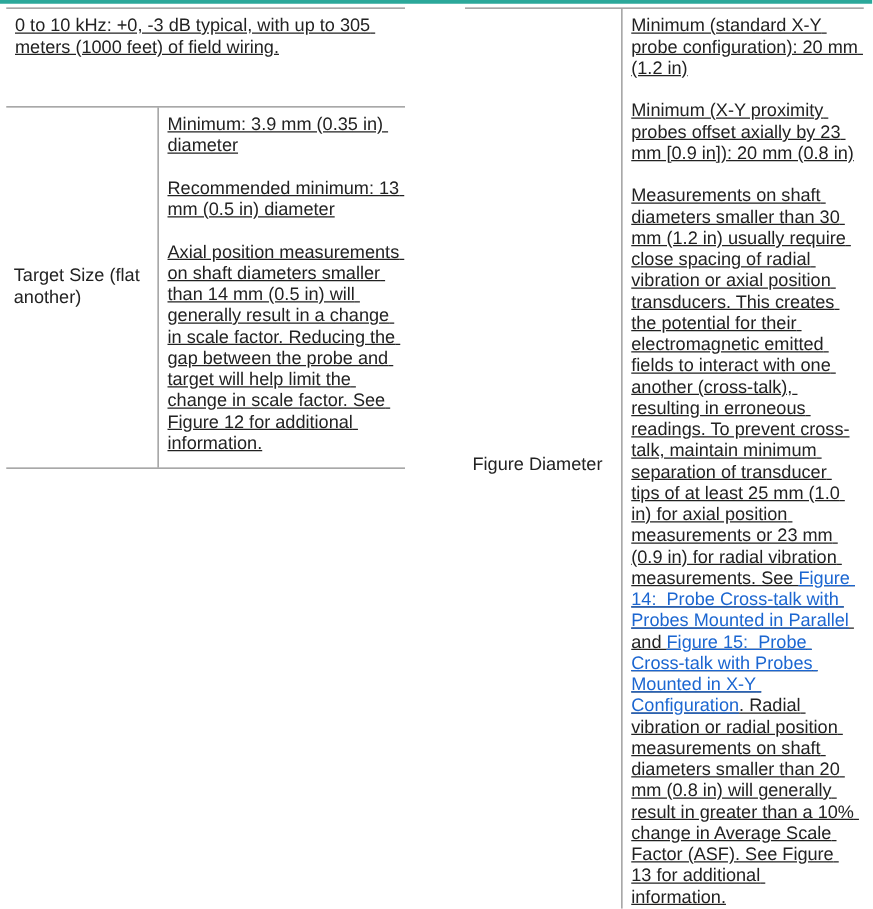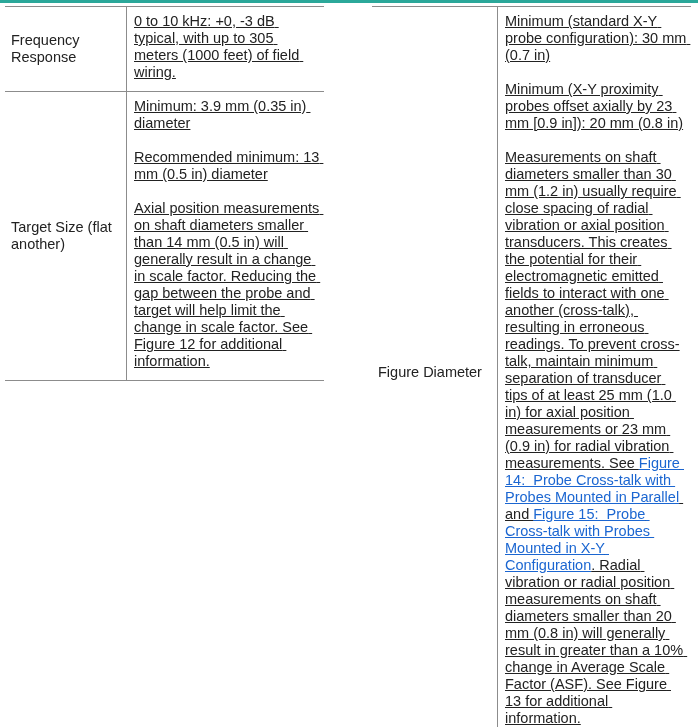--- a/index.html
+++ b/index.html
@@ -87,23 +87,20 @@
 </head>
 <body>
 
 <div class="page">
 
   <div class="top-rule"></div>
 
   <div class="spec-table left">
 
     <div class="spec-row row-frequency">
-      <div class="label-cell">
-        <span class="cell-text">Frequency Response</span>
-      </div>
       <div class="value-cell">
         <p>0 to 10 kHz: +0, -3 dB typical, with up to 305 meters (1000 feet) of field wiring.</p>
       </div>
     </div>
 
     <div class="spec-row row-target-size">
       <div class="label-cell">
         <span class="cell-text">Target Size (flat another)</span>
       </div>
       <div class="value-cell">
@@ -115,21 +112,21 @@
 
   </div>
 
   <div class="spec-table right">
 
     <div class="spec-row row-shaft">
       <div class="label-cell">
         <span class="cell-text">Figure Diameter</span>
       </div>
       <div class="value-cell">
-        <p>Minimum (standard X-Y probe configuration): 30 mm (0.7 in)</p>
+        <p>Minimum (standard X-Y probe configuration): 20 mm (1.2 in)</p>
         <p>Minimum (X-Y proximity probes offset axially by 23 mm [0.9 in]): 20 mm (0.8 in)</p>
         <p><span>Measurements on shaft diameters smaller than 30 mm (1.2 in) usually require close spacing of radial vibration or axial position transducers. This creates the potential for their electromagnetic emitted fields to interact with one another (cross-talk), resulting in erroneous readings. To prevent cross-talk, maintain minimum separation of transducer tips of at least 25 mm (1.0 in) for axial position measurements or 23 mm (0.9 in) for radial vibration measurements. See </span><a class="doc-link">Figure 14:  Probe Cross-talk with Probes Mounted in Parallel</a><span> and </span><a class="doc-link">Figure 15:  Probe Cross-talk with Probes Mounted in X-Y Configuration</a><span>. Radial vibration or radial position measurements on shaft diameters smaller than 20 mm (0.8 in) will generally result in greater than a 10% change in Average Scale Factor (ASF). See Figure 13 for additional information.</span></p>
       </div>
     </div>
 
   </div>
 
 </div>
 
 </body></html>

